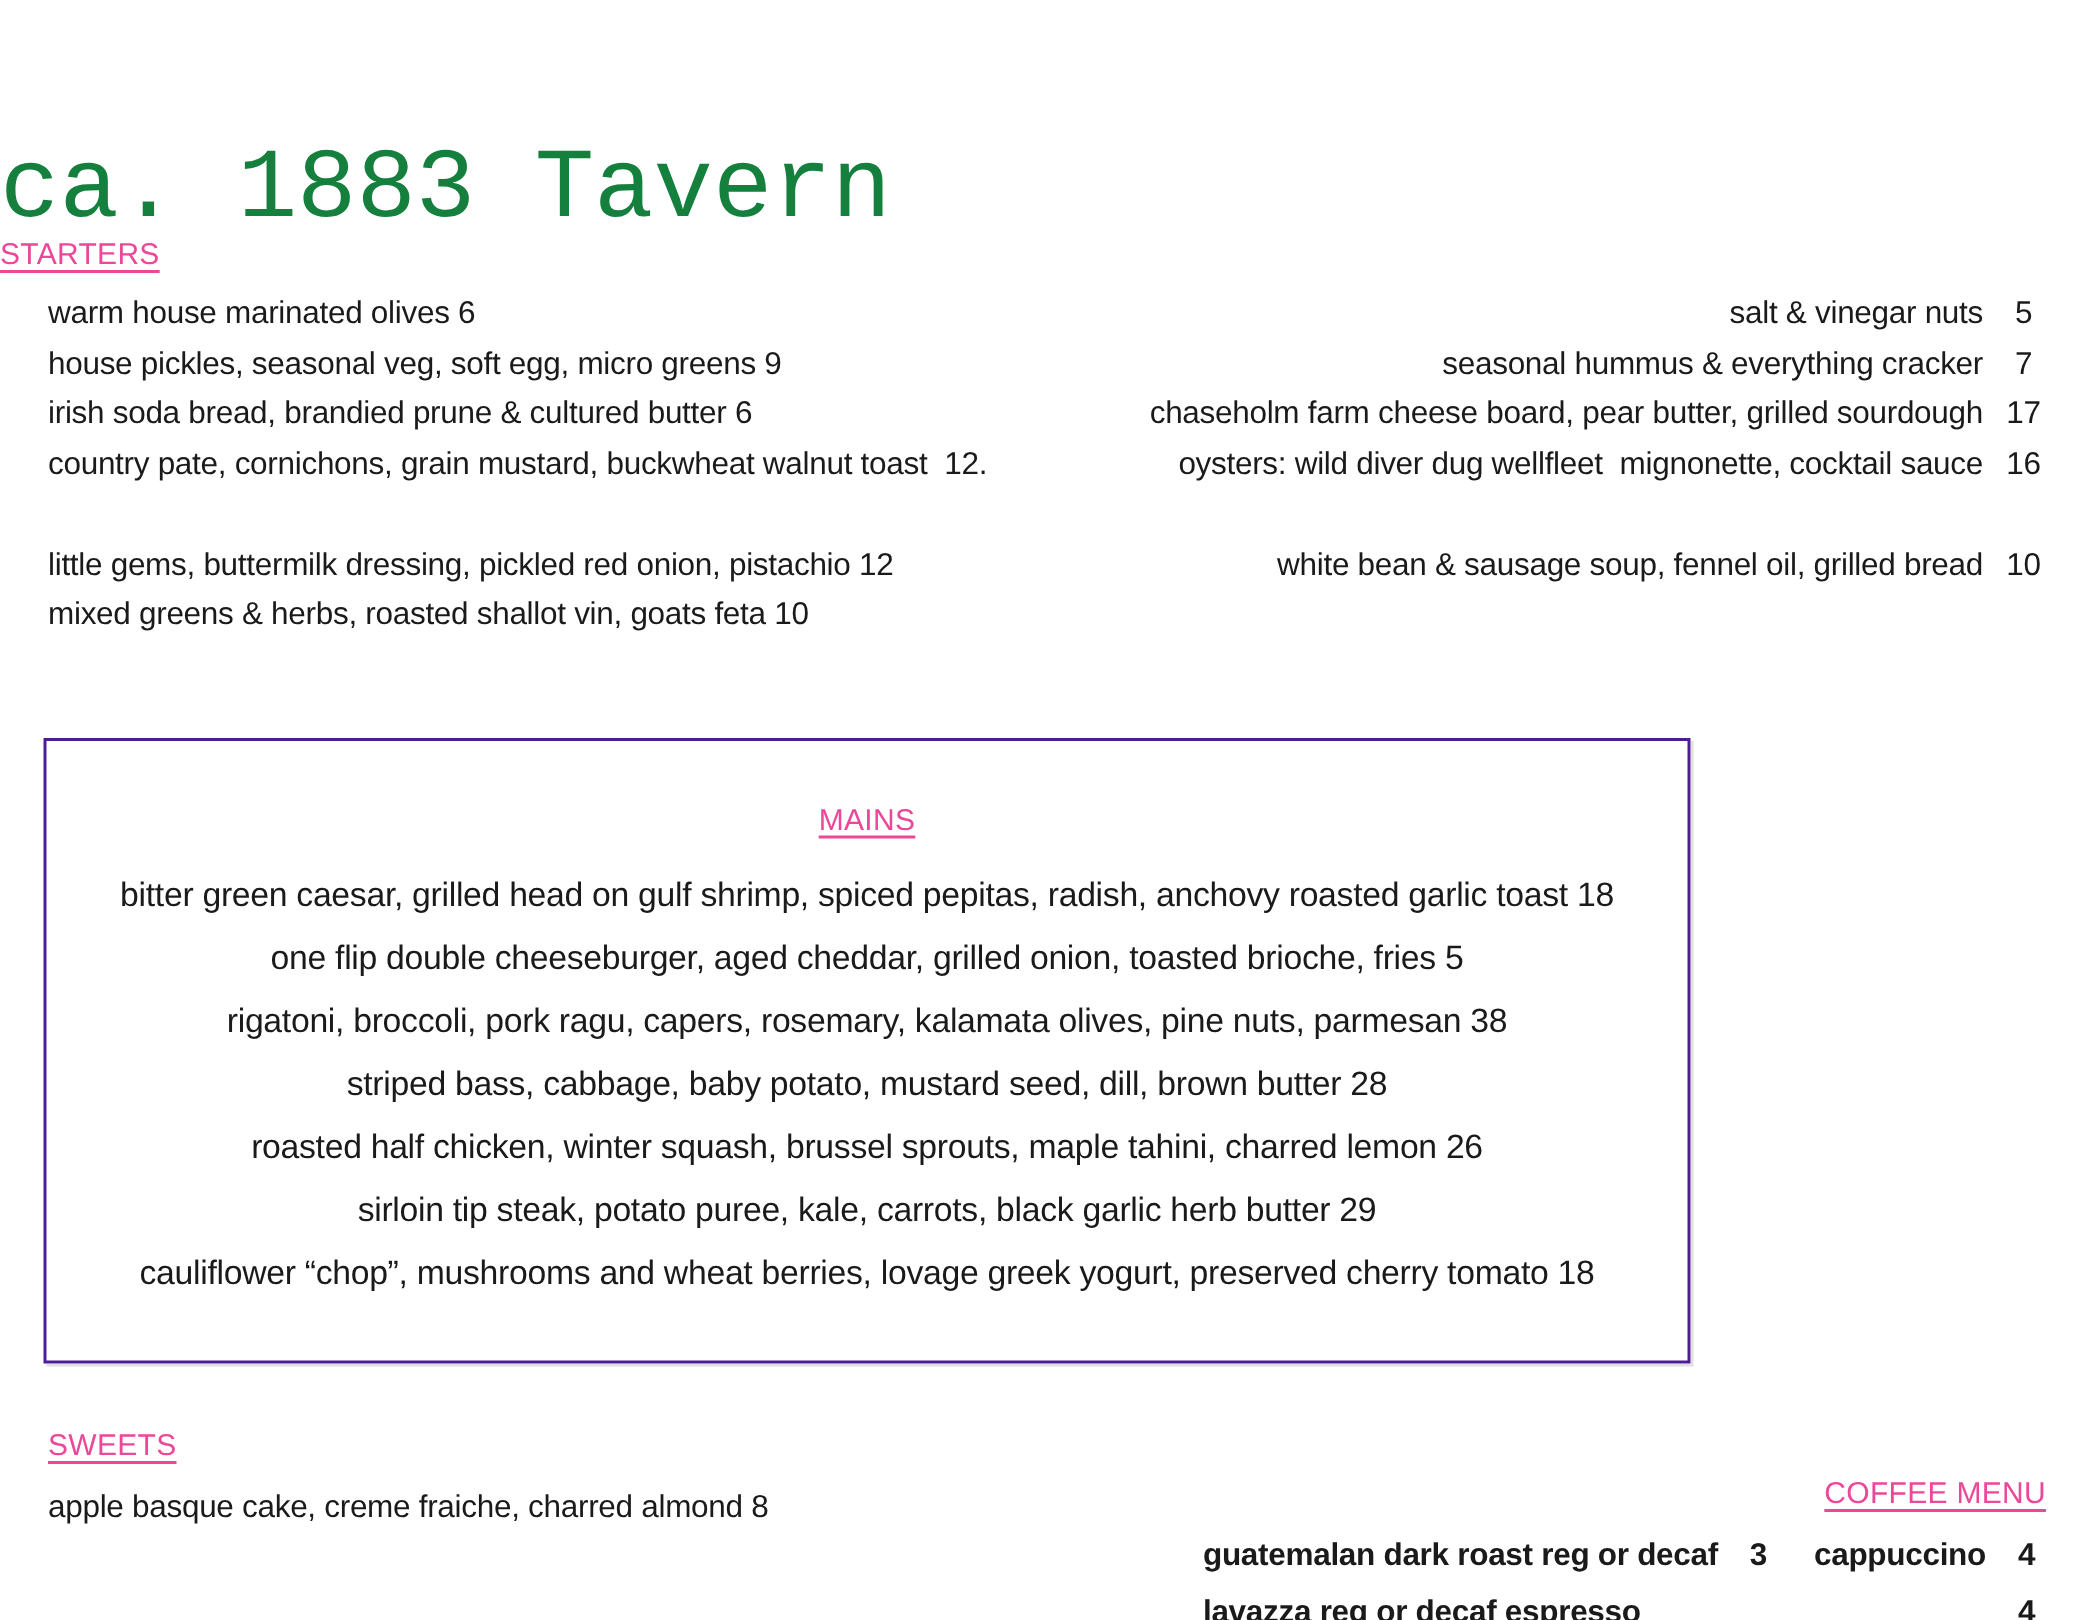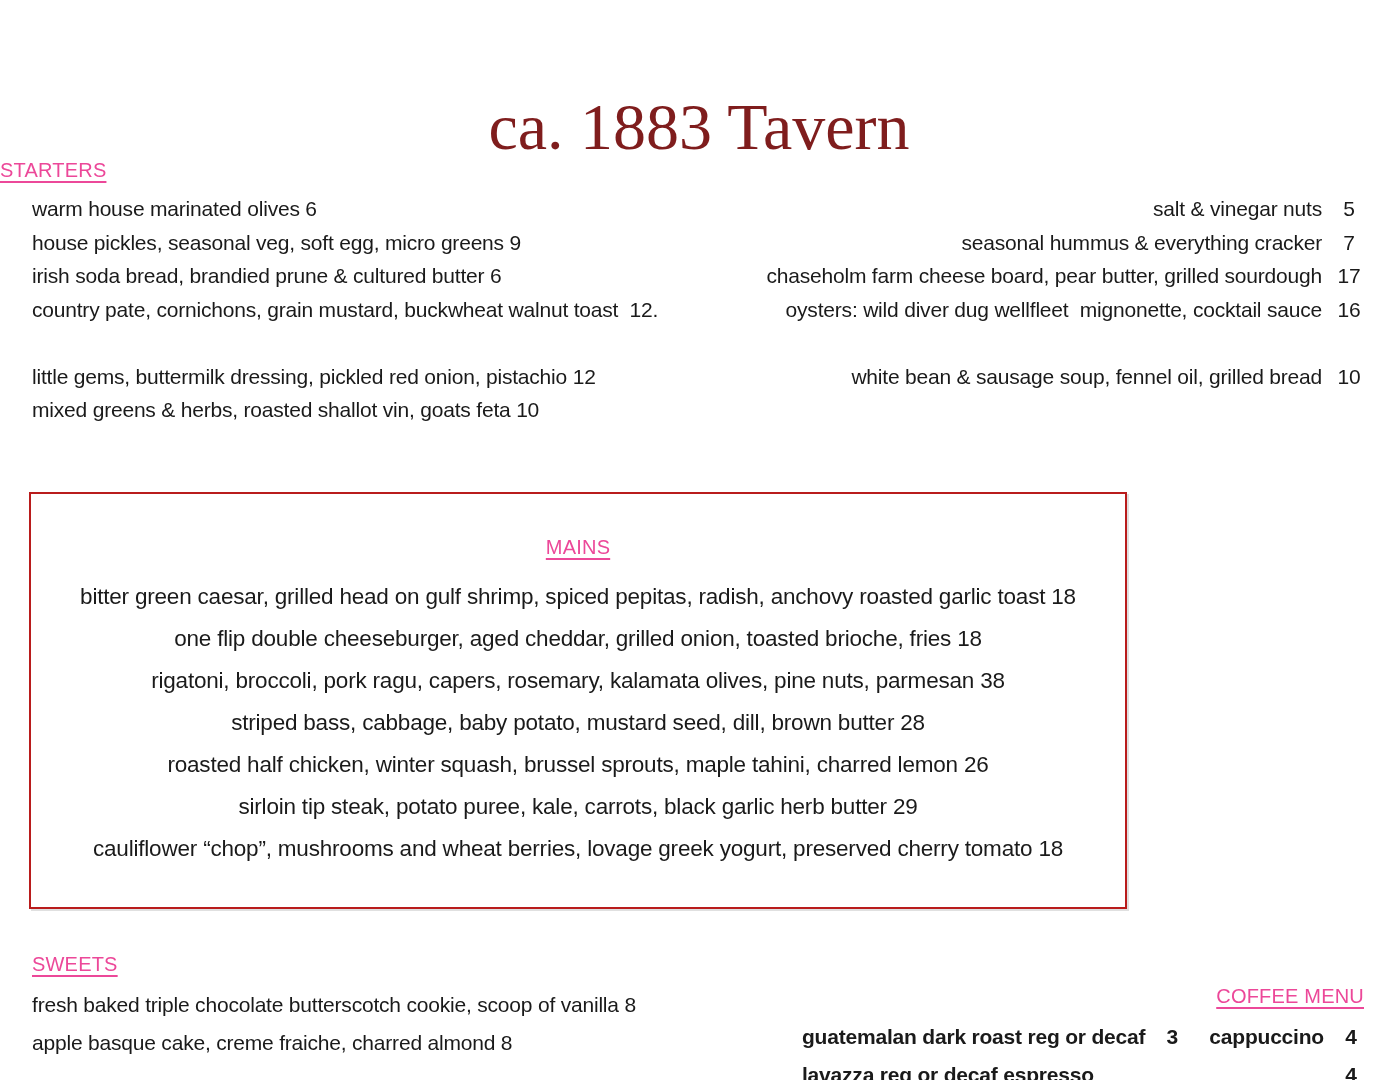--- a/index.html
+++ b/index.html
@@ -17,26 +17,25 @@
     letter-spacing: -0.2px;
     overflow: hidden;
   }
 
   
   .title {
     position: absolute;
     top: 48px;
     left: 0;
     width: 100%;
-    text-align: center;
-    font-family: Liberation Serif, serif;
+    font-family: Liberation Mono, monospace;
     font-weight: 400;
     font-size: 66px;
     line-height: 1.05;
-    color: #7f1d1d;
+    color: #15803d;
     letter-spacing: 0;
   }
 
   
   .section-heading {
     color: #ec4899;
     font-size: 20px;
     line-height: 24px;
     text-decoration: underline;
     text-underline-offset: 4px;
@@ -84,21 +83,21 @@
     white-space: pre;
   }
 
   
   .mains-box {
     position: absolute;
     top: 492px;
     left: 29px;
     width: 1098px;
     height: 417px;
-    border: 2px solid #b91c1c;
+    border: 2px solid #4c1d95;
     box-shadow: 2px 2px 0 rgba(0,0,0,0.12);
     box-sizing: border-box;
     text-align: center;
   }
   .mains-box .section-heading {
     margin-top: 41px;
     margin-bottom: 17px;
   }
   .mains-list .item-line {
     font-size: 22.5px;
@@ -189,32 +188,31 @@
         <span class="item-text">white bean &amp; sausage soup, fennel oil, grilled bread</span>
         <span class="price">10</span>
       </div>
     </div>
   </div>
 
   <div class="mains-box">
     <div class="section-heading center">MAINS</div>
     <div class="mains-list">
       <div class="item-line">bitter green caesar, grilled head on gulf shrimp, spiced pepitas, radish, anchovy roasted garlic toast 18</div>
-      <div class="item-line">one flip double cheeseburger, aged cheddar, grilled onion, toasted brioche, fries 18</div>
+      <div class="item-line">one flip double cheeseburger, aged cheddar, grilled onion, toasted brioche, fries 5</div>
       <div class="item-line">rigatoni, broccoli, pork ragu, capers, rosemary, kalamata olives, pine nuts, parmesan 38</div>
       <div class="item-line">striped bass, cabbage, baby potato, mustard seed, dill, brown butter 28</div>
       <div class="item-line">roasted half chicken, winter squash, brussel sprouts, maple tahini, charred lemon 26</div>
       <div class="item-line">sirloin tip steak, potato puree, kale, carrots, black garlic herb butter 29</div>
       <div class="item-line">cauliflower “chop”, mushrooms and wheat berries, lovage greek yogurt, preserved cherry tomato 18</div>
     </div>
   </div>
 
   <div class="bottom-left">
     <div class="section-heading">SWEETS</div>
-    <div class="item-line">fresh baked triple chocolate butterscotch cookie, scoop of vanilla 8</div>
     <div class="item-line">apple basque cake, creme fraiche, charred almond 8</div>
   </div>
 
   <div class="bottom-right">
     <div class="section-heading">COFFEE MENU</div>
     <div class="coffee-row">
       <span class="item-text">guatemalan dark roast reg or decaf</span>
       <span class="price">3</span>
       <span class="item-text second-item">cappuccino</span>
       <span class="price">4</span>

